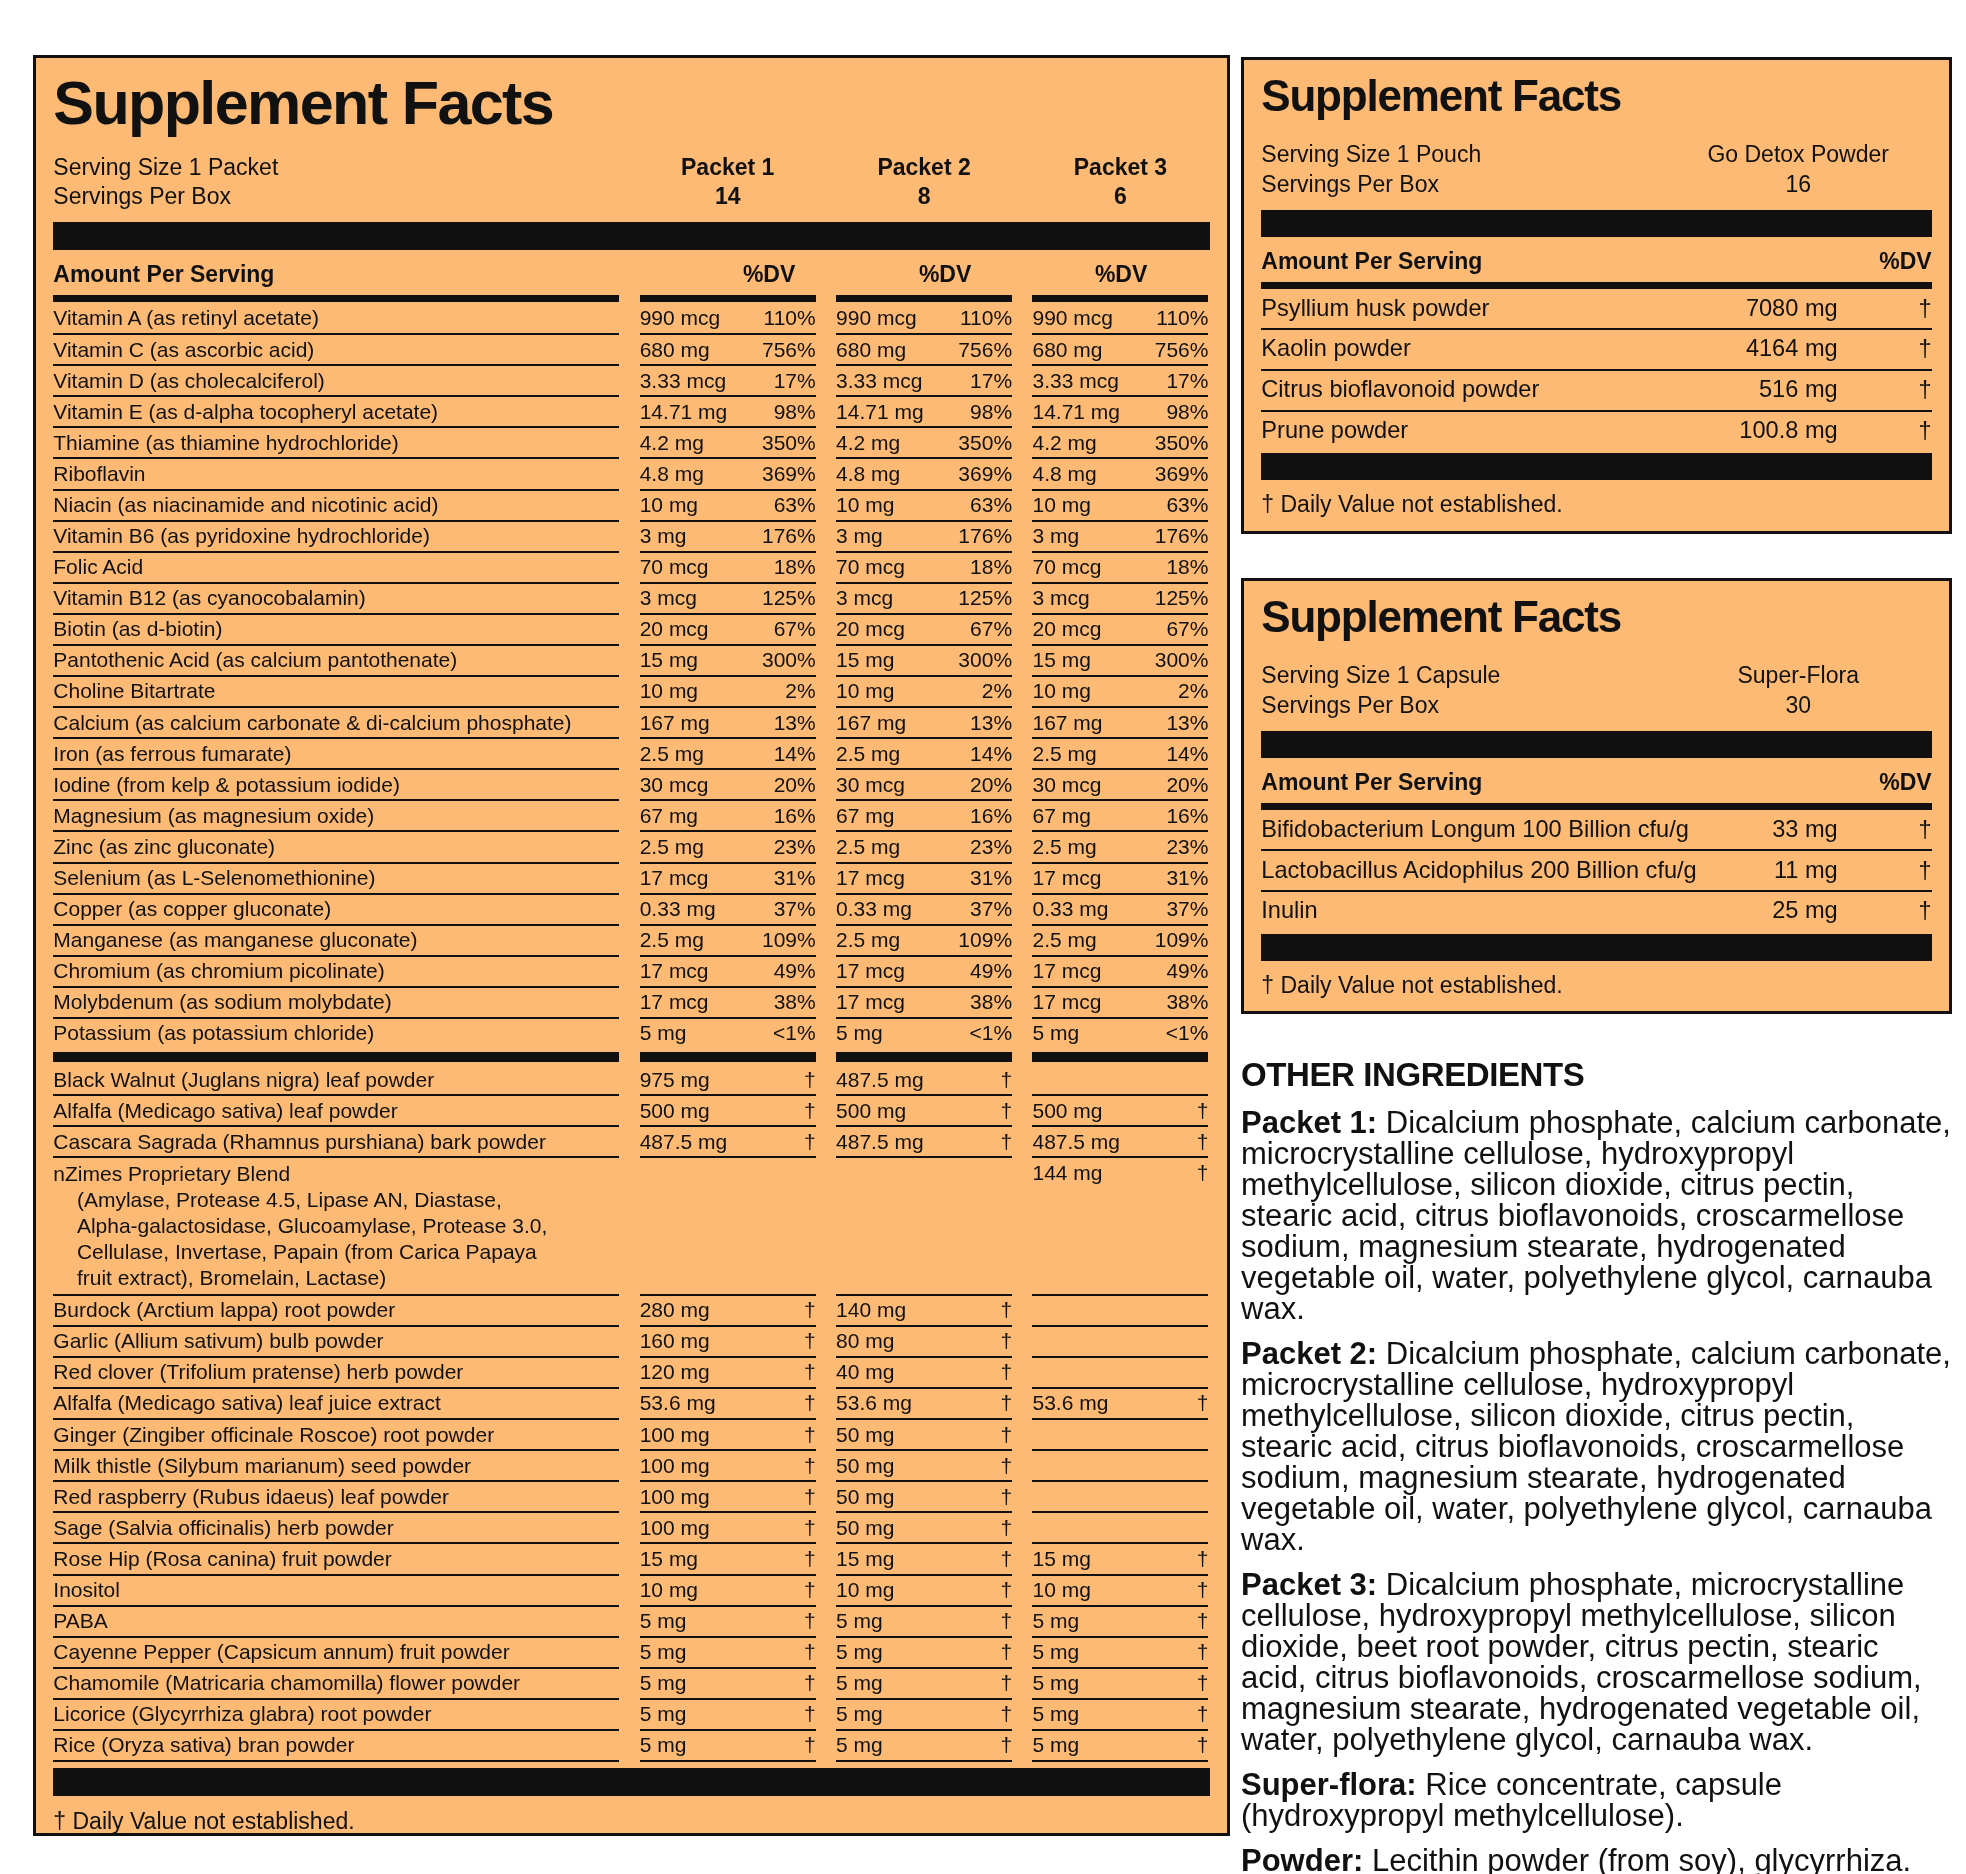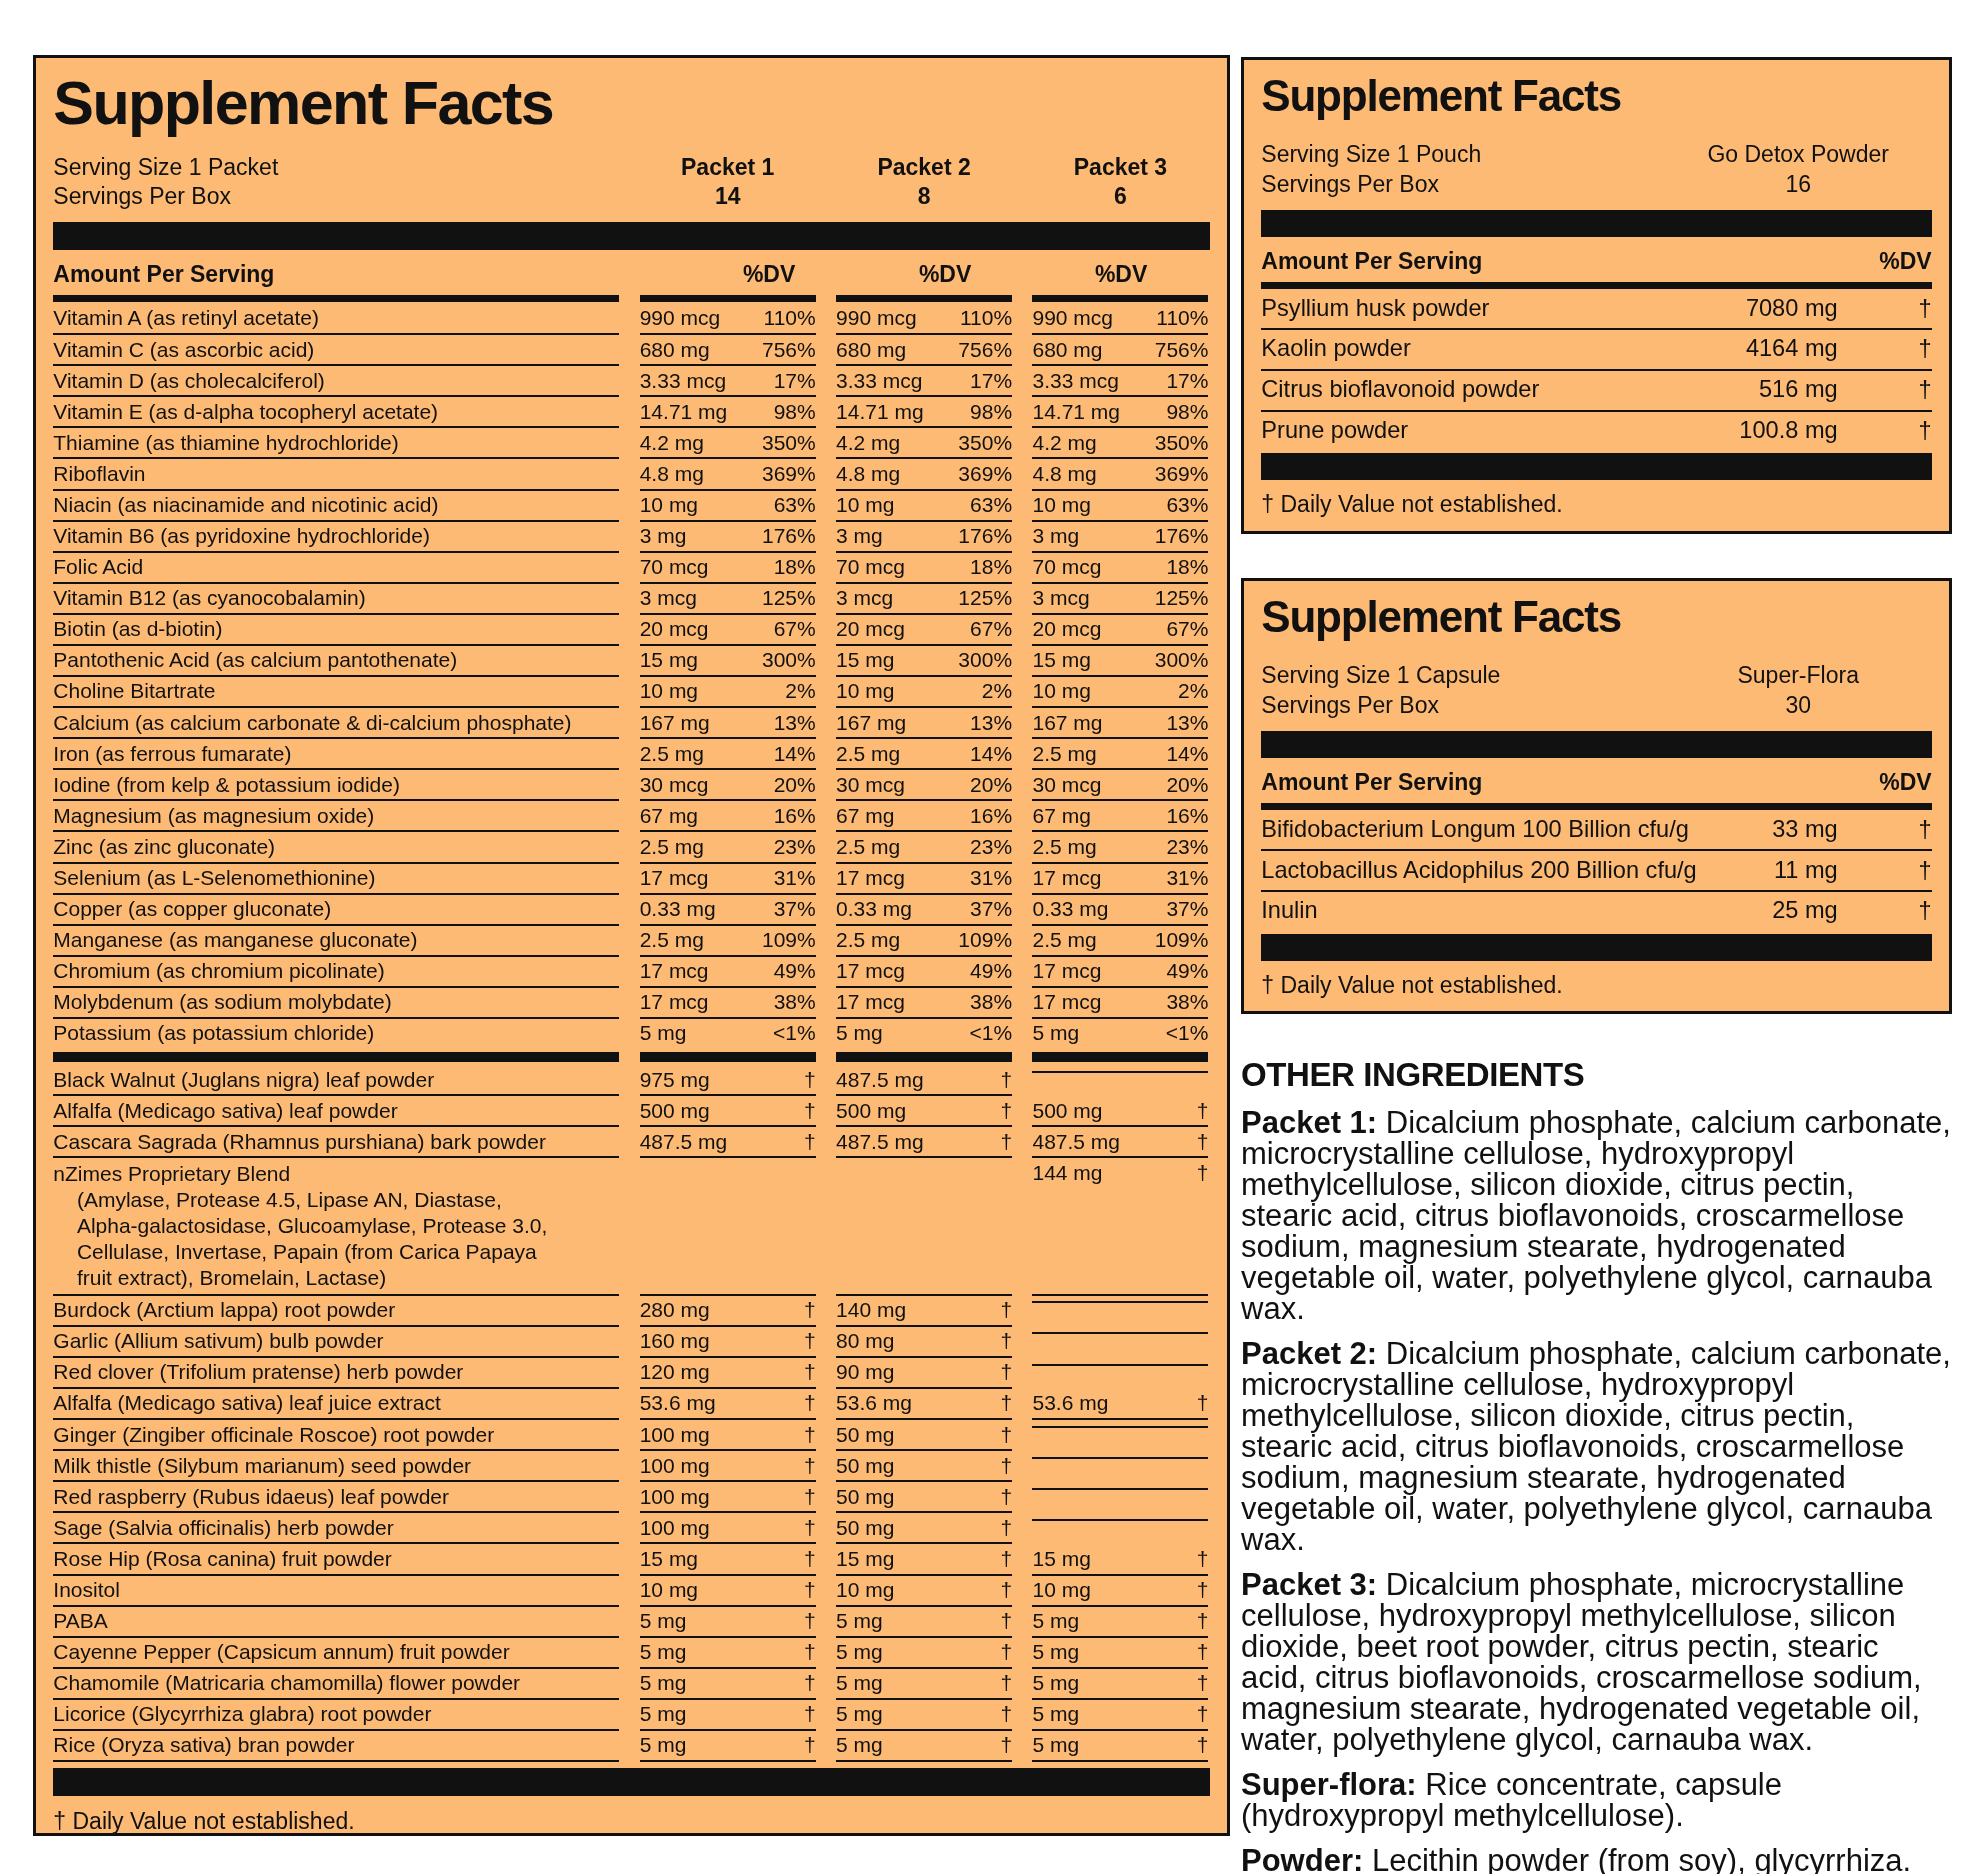--- a/index.html
+++ b/index.html
@@ -24,21 +24,21 @@
   .fullbar{height:28px;background:#111;}
   #main-panel .fullbar.top{margin-top:11px;}
   .hrow{display:flex;align-items:baseline;font-size:23px;font-weight:bold;margin-top:11px;}
   .hrow .name{width:var(--namew);}
   .hrow .pack{width:var(--packw);text-align:right;}
   .thickrow{display:flex;margin-top:6.3px;}
   .thickrow .seg{height:7px;background:#111;}
   .seg.name{width:var(--namew);}
   .seg.pack{width:var(--packw);}
   #main-rows{margin-top:2.4px;}
-  .row{display:flex;align-items:flex-start;font-size:21px;line-height:23.6px;}
+  .row{display:flex;align-items:flex-end;font-size:21px;line-height:23.6px;}
   .row .c{border-bottom:2.4px solid #111;padding:2.4px 0 3.1px;display:flex;align-items:baseline;box-sizing:border-box;}
   .row .c.name{width:var(--namew);}
   .row .c.pack{width:var(--packw);}
   .row .amt{white-space:nowrap;}
   .row .dv{margin-left:auto;white-space:nowrap;}
   .row.no-rule .c{border-bottom:none;}
   .row.tall{align-items:stretch;}
   .row.tall .c{align-items:flex-start;}
   .row.tall .c.name{display:block;}
   .nl{line-height:26px;}
@@ -737,21 +737,21 @@
         <div class="c name">
           <span>Red clover (Trifolium pratense) herb powder</span>
         </div>
         <div class="gap"></div>
         <div class="c pack">
           <span class="amt">120 mg</span>
           <span class="dv">†</span>
         </div>
         <div class="gap"></div>
         <div class="c pack">
-          <span class="amt">90 mg</span>
+          <span class="amt">40 mg</span>
           <span class="dv">†</span>
         </div>
         <div class="gap"></div>
         <div class="c pack">
           <span class="amt"></span>
           <span class="dv"></span>
         </div>
       </div>
       <div class="row">
         <div class="c name">

